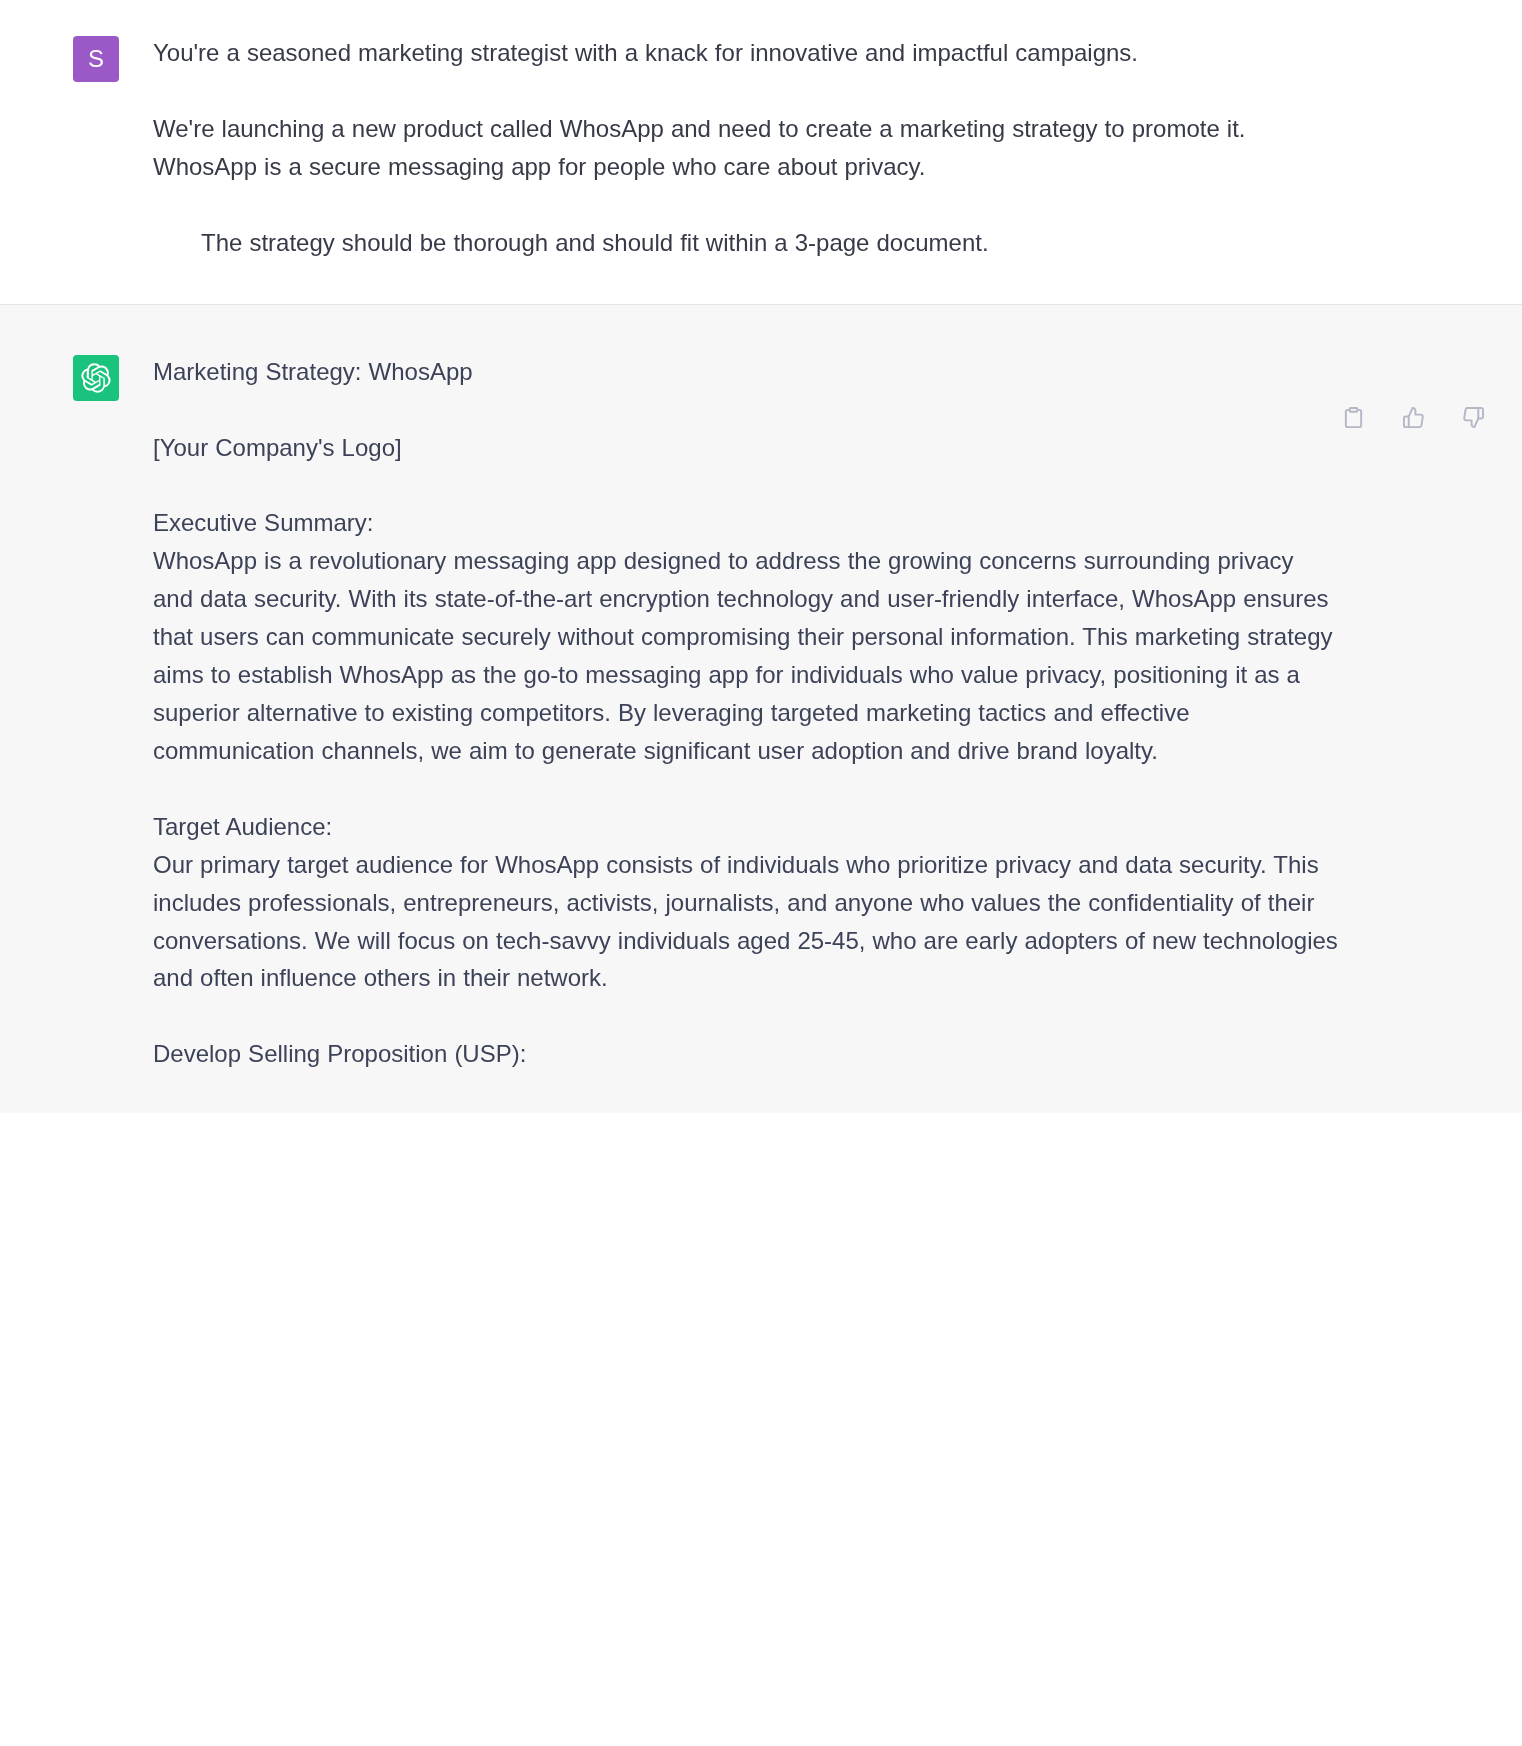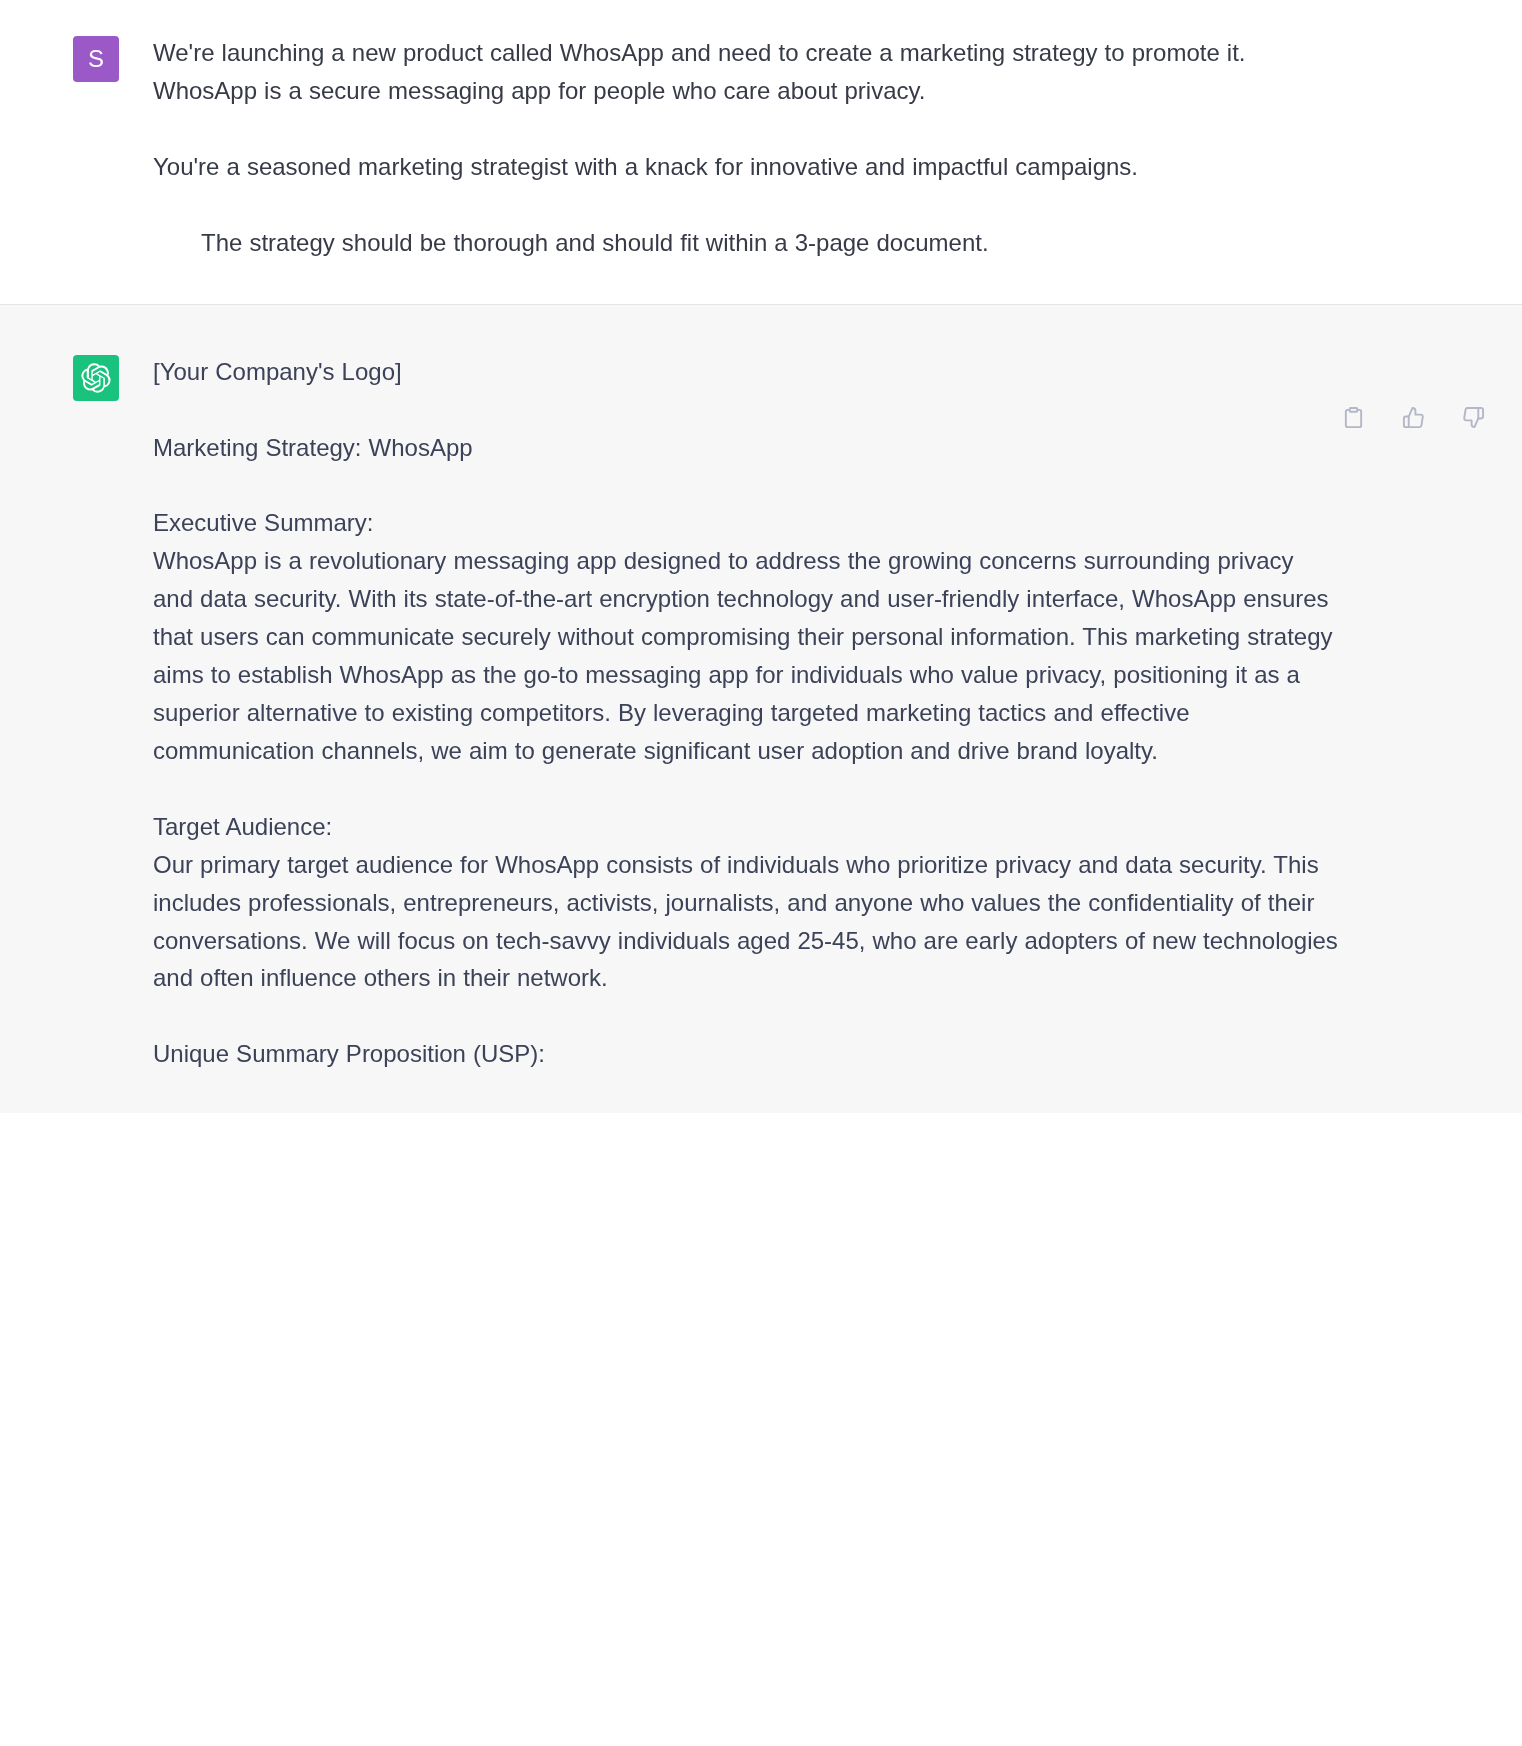--- a/index.html
+++ b/index.html
@@ -123,55 +123,55 @@
 <body>
 
 <div class="chat">
 
   <div class="msg msg--user">
     <div class="msg-inner">
       <div class="avatar avatar--user">
         <span>S</span>
       </div>
       <div class="body">
+        <p class="para">You're a seasoned marketing strategist with a knack for innovative and impactful campaigns.</p>
         <p class="para">We're launching a new product called WhosApp and need to create a marketing strategy to promote it. WhosApp is a secure messaging app for people who care about privacy.</p>
-        <p class="para">You're a seasoned marketing strategist with a knack for innovative and impactful campaigns.</p>
         <p class="para para--tight">The strategy should be thorough and should fit within a 3-page document.</p>
       </div>
     </div>
   </div>
 
   <div class="msg msg--assistant">
     <div class="msg-inner">
 
       <div class="avatar avatar--assistant">
         <span>
           <svg width="30" height="30" viewBox="0 0 41 41" fill="#ffffff" aria-hidden="true">
             <path d="M37.532 16.87a9.963 9.963 0 0 0-.856-8.184 10.078 10.078 0 0 0-10.855-4.835A9.965 9.965 0 0 0 18.306.5a10.079 10.079 0 0 0-9.614 6.977 9.967 9.967 0 0 0-6.664 4.834 10.08 10.08 0 0 0 1.24 11.817 9.965 9.965 0 0 0 .856 8.185 10.079 10.079 0 0 0 10.855 4.835 9.965 9.965 0 0 0 7.516 3.35 10.078 10.078 0 0 0 9.617-6.981 9.967 9.967 0 0 0 6.663-4.834 10.079 10.079 0 0 0-1.243-11.813ZM22.498 37.886a7.474 7.474 0 0 1-4.799-1.735c.061-.033.168-.091.237-.134l7.964-4.6a1.294 1.294 0 0 0 .655-1.134V19.054l3.366 1.944a.12.12 0 0 1 .65.092v9.299a7.505 7.505 0 0 1-7.488 7.496ZM6.392 31.006a7.471 7.471 0 0 1-.894-5.023c.06.036.162.099.237.141l7.964 4.6a1.297 1.297 0 0 0 1.308 0l9.724-5.614v3.888a.12.12 0 0 1-.48.103l-8.051 4.649a7.504 7.504 0 0 1-10.24-2.744ZM4.297 13.62A7.469 7.469 0 0 1 8.2 10.333c0 .068-.4.19-.4.274v9.201a1.294 1.294 0 0 0 .654 1.132l9.723 5.614-3.366 1.944a.12.12 0 0 1-.114.01L7.04 23.856a7.504 7.504 0 0 1-2.743-10.237Zm27.658 6.437-9.724-5.615 3.367-1.943a.121.121 0 0 1 .113-.1l8.052 4.648a7.498 7.498 0 0 1-1.158 13.528v-9.476a1.293 1.293 0 0 0-.65-1.132Zm3.35-5.043c-.059-.037-.162-.099-.236-.141l-7.965-4.6a1.298 1.298 0 0 0-1.308 0l-9.723 5.614v-3.888a.12.12 0 0 1 .048-.103l8.05-4.645a7.497 7.497 0 0 1 11.135 7.763Zm-21.063 6.929-3.367-1.944a.12.12 0 0 1-.065-.092v-9.299a7.497 7.497 0 0 1 12.293-5.756 6.94 6.94 0 0 0-.236.134l-7.965 4.6a1.294 1.294 0 0 0-.654 1.132l-.006 11.225Zm1.829-3.943 4.33-2.501 4.332 2.5v5l-4.331 2.5-4.331-2.5V18Z"></path>
           </svg>
         </span>
       </div>
 
       <div class="body">
+        <p class="para">Marketing Strategy: WhosApp</p>
+
         <p class="para">[Your Company's Logo]</p>
-
-        <p class="para">Marketing Strategy: WhosApp</p>
 
         <div class="section">
           <p class="section-heading">Executive Summary:</p>
           <p class="section-text">WhosApp is a revolutionary messaging app designed to address the growing concerns surrounding privacy and data security. With its state-of-the-art encryption technology and user-friendly interface, WhosApp ensures that users can communicate securely without compromising their personal information. This marketing strategy aims to establish WhosApp as the go-to messaging app for individuals who value privacy, positioning it as a superior alternative to existing competitors. By leveraging targeted marketing tactics and effective communication channels, we aim to generate significant user adoption and drive brand loyalty.</p>
         </div>
 
         <div class="section">
           <p class="section-heading">Target Audience:</p>
           <p class="section-text">Our primary target audience for WhosApp consists of individuals who prioritize privacy and data security. This includes professionals, entrepreneurs, activists, journalists, and anyone who values the confidentiality of their conversations. We will focus on tech-savvy individuals aged 25-45, who are early adopters of new technologies and often influence others in their network.</p>
         </div>
 
         <div class="section">
-          <p class="section-heading">Unique Summary Proposition (USP):</p>
+          <p class="section-heading">Develop Selling Proposition (USP):</p>
         </div>
       </div>
 
       <div class="actions">
         <button class="action-btn">
           <span>
             <svg width="23" height="23" viewBox="0 0 24 24" fill="none" stroke="currentColor" stroke-width="2" stroke-linecap="round" stroke-linejoin="round" aria-hidden="true">
               <path d="M16 4h2a2 2 0 0 1 2 2v14a2 2 0 0 1-2 2H6a2 2 0 0 1-2-2V6a2 2 0 0 1 2-2h2"></path>
               <rect x="8" y="2" width="8" height="4" rx="1" ry="1"></rect>
             </svg>

